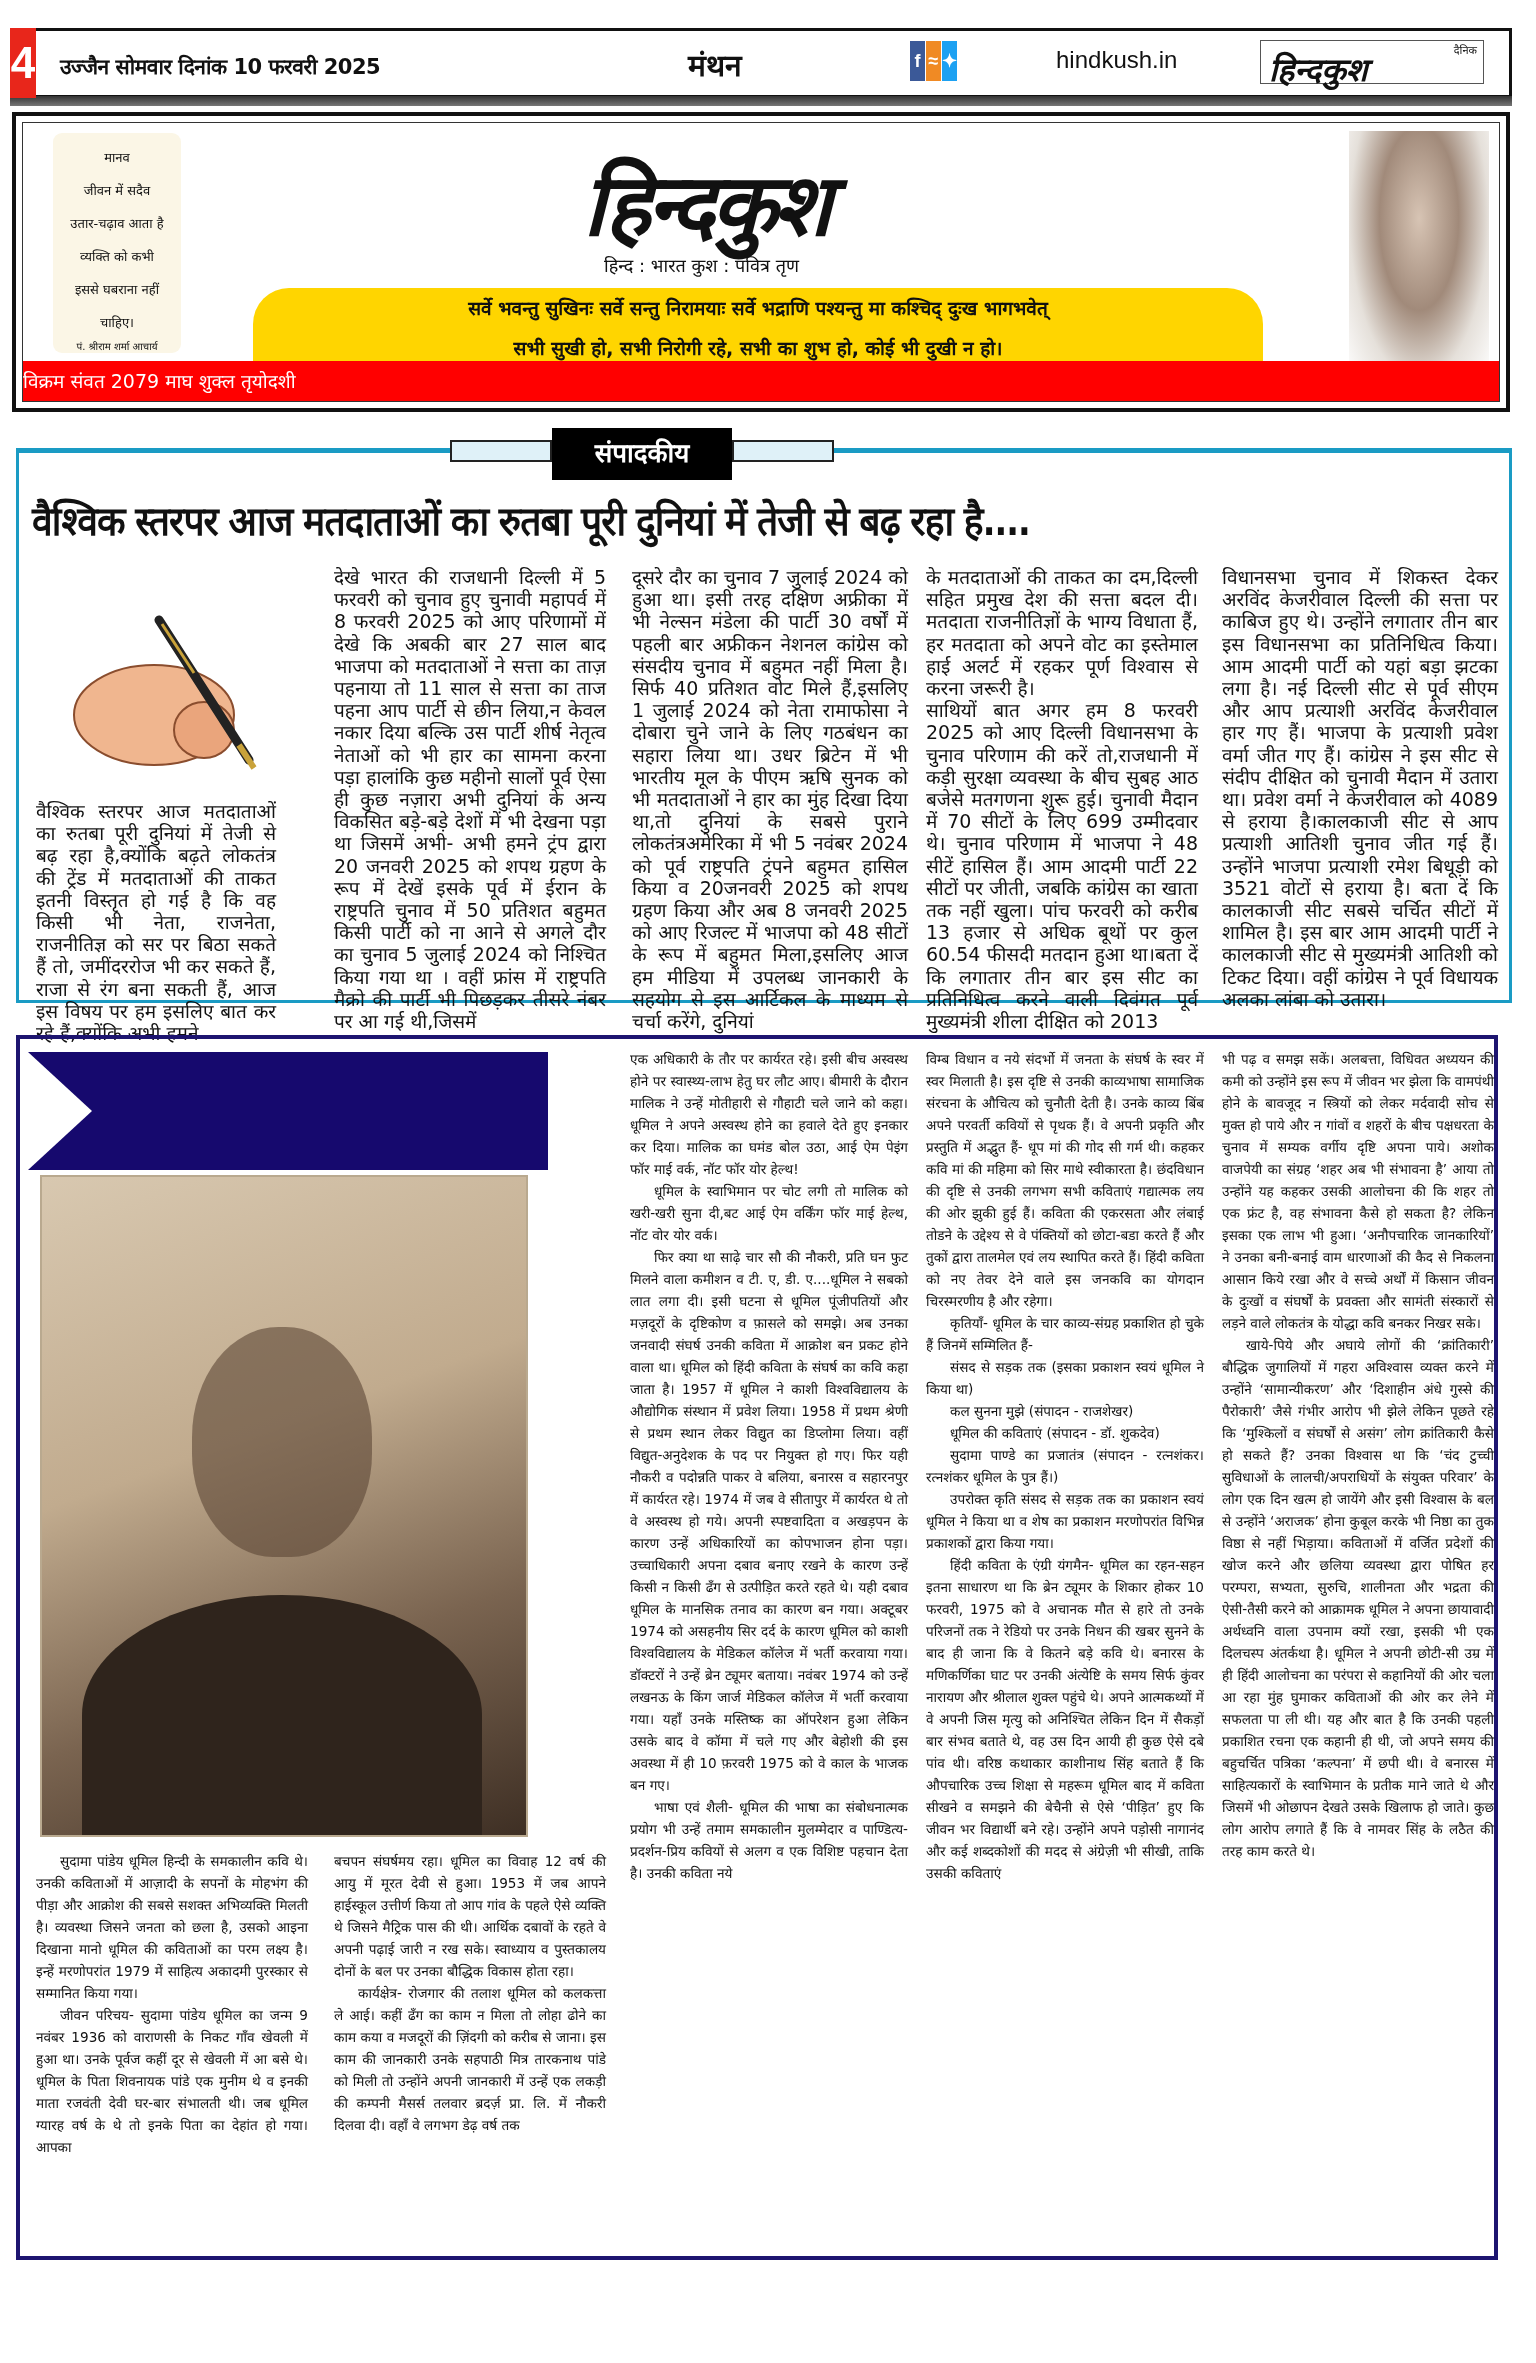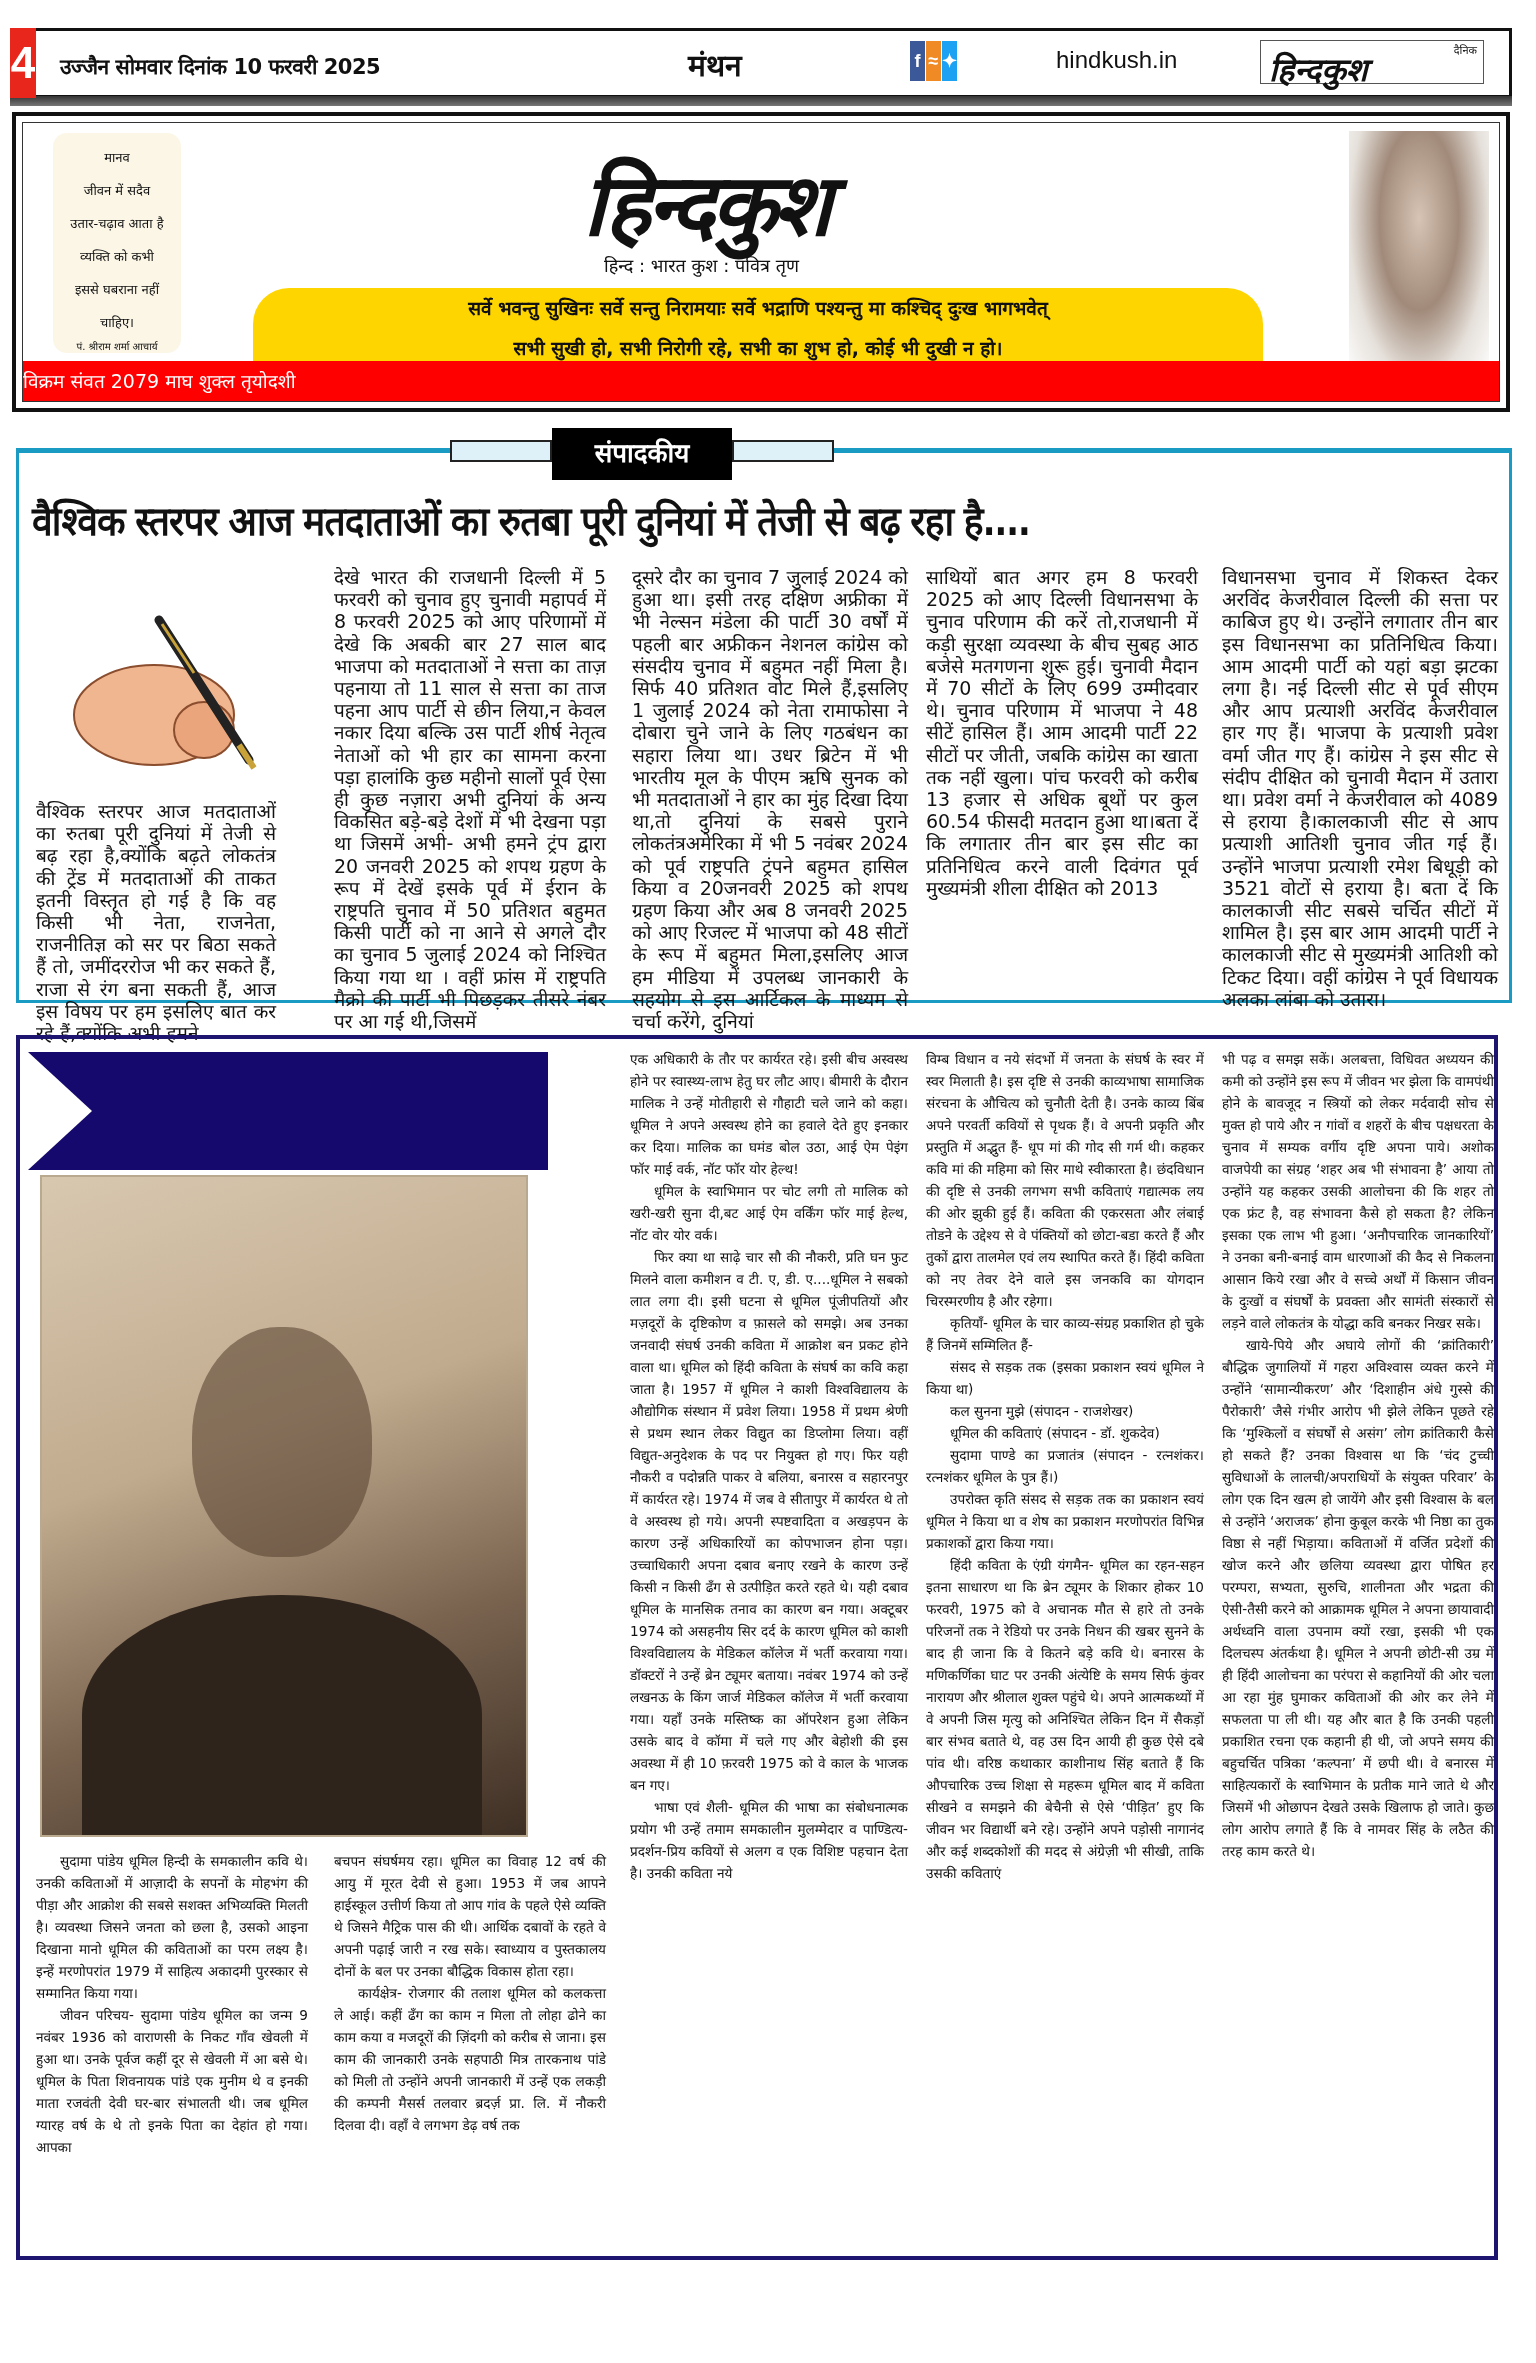--- a/index.html
+++ b/index.html
@@ -15,21 +15,21 @@
   .social span { width: 15px; height: 40px; display: flex; align-items: center; justify-content: center; color: #fff; font: bold 18px "Liberation Sans", sans-serif; }
   .fb { background: #3b5998; } .rss { background: #f08a24; } .tw { background: #1da1f2; }
   .site { position: absolute; left: 1056px; top: 46px; font: 24px "Liberation Sans", sans-serif; }
   .minilogo { position: absolute; left: 1260px; top: 40px; width: 224px; height: 44px; border: 1px solid #555; }
   .minilogo .daily { position: absolute; right: 6px; top: 1px; font-size: 11px; }
   .minilogo .name { position: absolute; left: 8px; top: 6px; font: italic bold 32px "DejaVu Serif", serif; }
 
   
   .masthead { position: absolute; left: 12px; top: 112px; width: 1498px; height: 300px; border: 4px solid #111; }
   .masthead-inner { position: absolute; left: 6px; top: 6px; right: 6px; bottom: 6px; border: 1px solid #333; }
-  .quote-box { position: absolute; left: 30px; top: 10px; width: 128px; height: 220px; background: #fbf6e6; border-radius: 14px; text-align: center; font-size: 13px; line-height: 33px; padding-top: 8px; }
+  .quote-box { position: absolute; left: 30px; top: 10px; width: 128px; height: 220px; background: #fbf6e6; border-radius: 9px; text-align: center; font-size: 13px; line-height: 33px; padding-top: 8px; }
   .quote-box .author { font-size: 10px; line-height: 16px; }
   .mast-logo { position: absolute; left: 560px; top: 20px; font: italic bold 86px "DejaVu Serif", serif; letter-spacing: -4px; }
   .tagline { position: absolute; left: 581px; top: 130px; font-size: 18px; }
   .shloka { position: absolute; left: 230px; top: 165px; width: 1010px; height: 95px; background: #ffd500; border-radius: 36px 36px 0 0; text-align: center; font-weight: bold; font-size: 19px; line-height: 40px; }
   .founder { position: absolute; right: 10px; top: 8px; width: 140px; height: 250px; background: radial-gradient(ellipse at 50% 35%, #d7c4b4 0%, #a18a7a 40%, #e5e0da 70%, #fff 100%); }
   .samvat { position: absolute; left: 0; right: 0; bottom: 0; height: 40px; background: #ff0000; color: #fff; text-align: left; font-size: 19px; line-height: 40px; }
 
   
   .editorial { position: absolute; left: 16px; top: 448px; width: 1496px; height: 555px; border: 3px solid #1a9bc4; border-top: 5px solid #1a9bc4; }
   .ed-tab { position: absolute; left: 552px; top: 428px; width: 180px; height: 52px; background: #000; color: #fff; font: bold 26px "DejaVu Sans", sans-serif; text-align: center; line-height: 50px; z-index: 2; }
@@ -101,20 +101,21 @@
   <ellipse cx="160" cy="130" rx="30" ry="28" fill="#eaa57c" stroke="#8a4d2e" stroke-width="2"></ellipse>
   <line x1="115" y1="20" x2="205" y2="160" stroke="#222" stroke-width="9" stroke-linecap="round"></line>
   <line x1="118" y1="24" x2="150" y2="73" stroke="#c9a23a" stroke-width="3"></line>
   <line x1="195" y1="145" x2="210" y2="168" stroke="#c9a23a" stroke-width="6"></line>
 </svg>
 
 <div class="col" style="left:36px; top:800px; width:240px;">वैश्विक स्तरपर आज मतदाताओं का रुतबा पूरी दुनियां में तेजी से बढ़ रहा है,क्योंकि बढ़ते लोकतंत्र की ट्रेंड में मतदाताओं की ताकत इतनी विस्तृत हो गई है कि वह किसी भी नेता, राजनेता, राजनीतिज्ञ को सर पर बिठा सकते हैं तो, जमींदररोज भी कर सकते हैं, राजा से रंग बना सकती हैं, आज इस विषय पर हम इसलिए बात कर रहे हैं,क्योंकि अभी हमने</div>
 <div class="col" style="left:334px; top:566px; width:272px;">देखे भारत की राजधानी दिल्ली में 5 फरवरी को चुनाव हुए चुनावी महापर्व में 8 फरवरी 2025 को आए परिणामों में देखे कि अबकी बार 27 साल बाद भाजपा को मतदाताओं ने सत्ता का ताज़ पहनाया तो 11 साल से सत्ता का ताज पहना आप पार्टी से छीन लिया,न केवल नकार दिया बल्कि उस पार्टी शीर्ष नेतृत्व नेताओं को भी हार का सामना करना पड़ा हालांकि कुछ महीनो सालों पूर्व ऐसा ही कुछ नज़ारा अभी दुनियां के अन्य विकसित बड़े-बड़े देशों में भी देखना पड़ा था जिसमें अभी- अभी हमने ट्रंप द्वारा 20 जनवरी 2025 को शपथ ग्रहण के रूप में देखें इसके पूर्व में ईरान के राष्ट्रपति चुनाव में 50 प्रतिशत बहुमत किसी पार्टी को ना आने से अगले दौर का चुनाव 5 जुलाई 2024 को निश्चित किया गया था । वहीं फ्रांस में राष्ट्रपति मैक्रो की पार्टी भी पिछड़कर तीसरे नंबर पर आ गई थी,जिसमें</div>
 <div class="col" style="left:632px; top:566px; width:276px;">दूसरे दौर का चुनाव 7 जुलाई 2024 को हुआ था। इसी तरह दक्षिण अफ्रीका में भी नेल्सन मंडेला की पार्टी 30 वर्षों में पहली बार अफ्रीकन नेशनल कांग्रेस को संसदीय चुनाव में बहुमत नहीं मिला है। सिर्फ 40 प्रतिशत वोट मिले हैं,इसलिए 1 जुलाई 2024 को नेता रामाफोसा ने दोबारा चुने जाने के लिए गठबंधन का सहारा लिया था। उधर ब्रिटेन में भी भारतीय मूल के पीएम ऋषि सुनक को भी मतदाताओं ने हार का मुंह दिखा दिया था,तो दुनियां के सबसे पुराने लोकतंत्रअमेरिका में भी 5 नवंबर 2024 को पूर्व राष्ट्रपति ट्रंपने बहुमत हासिल किया व 20जनवरी 2025 को शपथ ग्रहण किया और अब 8 जनवरी 2025 को आए रिजल्ट में भाजपा को 48 सीटों के रूप में बहुमत मिला,इसलिए आज हम मीडिया में उपलब्ध जानकारी के सहयोग से इस आर्टिकल के माध्यम से चर्चा करेंगे, दुनियां</div>
 <div class="col" style="left:926px; top:566px; width:272px;">
+  <p>के मतदाताओं की ताकत का दम,दिल्ली सहित प्रमुख देश की सत्ता बदल दी।मतदाता राजनीतिज्ञों के भाग्य विधाता हैं, हर मतदाता को अपने वोट का इस्तेमाल हाई अलर्ट में रहकर पूर्ण विश्वास से करना जरूरी है।</p>
   <p class="indent">साथियों बात अगर हम 8 फरवरी 2025 को आए दिल्ली विधानसभा के चुनाव परिणाम की करें तो,राजधानी में कड़ी सुरक्षा व्यवस्था के बीच सुबह आठ बजेसे मतगणना शुरू हुई। चुनावी मैदान में 70 सीटों के लिए 699 उम्मीदवार थे। चुनाव परिणाम में भाजपा ने 48 सीटें हासिल हैं। आम आदमी पार्टी 22 सीटों पर जीती, जबकि कांग्रेस का खाता तक नहीं खुला। पांच फरवरी को करीब 13 हजार से अधिक बूथों पर कुल 60.54 फीसदी मतदान हुआ था।बता दें कि लगातार तीन बार इस सीट का प्रतिनिधित्व करने वाली दिवंगत पूर्व मुख्यमंत्री शीला दीक्षित को 2013</p>
 </div>
 <div class="col" style="left:1222px; top:566px; width:276px;">विधानसभा चुनाव में शिकस्त देकर अरविंद केजरीवाल दिल्ली की सत्ता पर काबिज हुए थे। उन्होंने लगातार तीन बार इस विधानसभा का प्रतिनिधित्व किया।आम आदमी पार्टी को यहां बड़ा झटका लगा है। नई दिल्ली सीट से पूर्व सीएम और आप प्रत्याशी अरविंद केजरीवाल हार गए हैं। भाजपा के प्रत्याशी प्रवेश वर्मा जीत गए हैं। कांग्रेस ने इस सीट से संदीप दीक्षित को चुनावी मैदान में उतारा था। प्रवेश वर्मा ने केजरीवाल को 4089 से हराया है।कालकाजी सीट से आप प्रत्याशी आतिशी चुनाव जीत गई हैं। उन्होंने भाजपा प्रत्याशी रमेश बिधूड़ी को 3521 वोटों से हराया है। बता दें कि कालकाजी सीट सबसे चर्चित सीटों में शामिल है। इस बार आम आदमी पार्टी ने कालकाजी सीट से मुख्यमंत्री आतिशी को टिकट दिया। वहीं कांग्रेस ने पूर्व विधायक अलका लांबा को उतारा।</div>
 
 <div class="feature"></div>
 <div class="feature-title">
   <span class="arrow"></span>
 </div>
 <div class="photo">
   <div class="face"></div>

